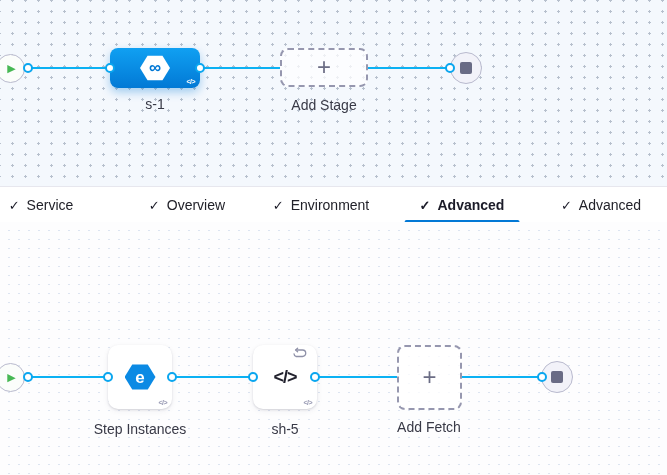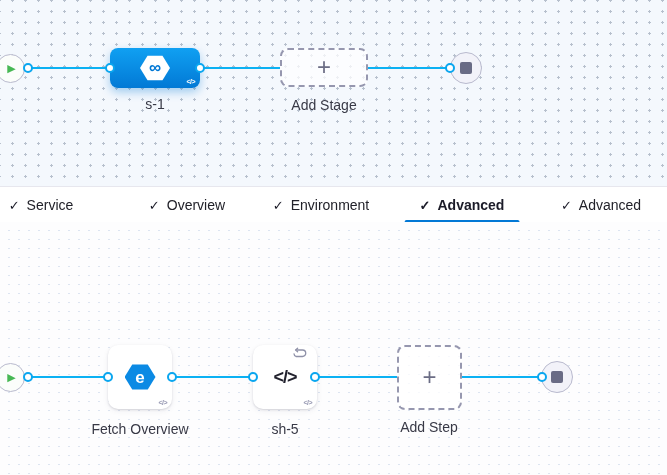--- a/index.html
+++ b/index.html
@@ -149,35 +149,35 @@
   <div class="dot" style="left:248px; top:150px;"></div>
   <div class="dot" style="left:310px; top:150px;"></div>
   <div class="dot" style="left:537px; top:150px;"></div>
 
   <div class="step-card" style="left:108px;">
     <span class="hex hex-blue">
       <span class="e-glyph">e</span>
     </span>
     <span class="mini-code">&lt;/&gt;</span>
   </div>
-  <div class="node-label" style="left:80px; top:199px; width:120px;">Fetch Overview</div>
+  <div class="node-label" style="left:80px; top:199px; width:120px;">Step Instances</div>
 
   <div class="step-card" style="left:253px;">
     <span class="loop-badge">
       <svg width="17" height="13" viewBox="0 0 17 13">
         <path d="M5 3 H11.5 A3 3 0 0 1 11.5 9.5 H5 A3 3 0 0 1 3 6.8" fill="none" stroke="#8f91a8" stroke-width="1.3" stroke-linecap="round"></path>
         <path d="M6.6 1.2 L4.6 3 L6.6 4.8" fill="none" stroke="#8f91a8" stroke-width="1.3" stroke-linecap="round" stroke-linejoin="round"></path>
       </svg>
     </span>
     <span class="code-glyph">&lt;/&gt;</span>
     <span class="mini-code">&lt;/&gt;</span>
   </div>
   <div class="node-label" style="left:245px; top:199px; width:80px;">sh-5</div>
 
   <div class="add-box" style="left:397px; top:123px; width:65px; height:65px;">
     <span class="plus">+</span>
   </div>
-  <div class="node-label" style="left:389px; top:197px; width:80px;">Add Step</div>
+  <div class="node-label" style="left:389px; top:197px; width:80px;">Add Fetch</div>
 
   <div class="endcap stop-btn" style="left:541px; top:139px;">
     <span class="stop-glyph"></span>
   </div>
 </div>
 
 </body></html>

